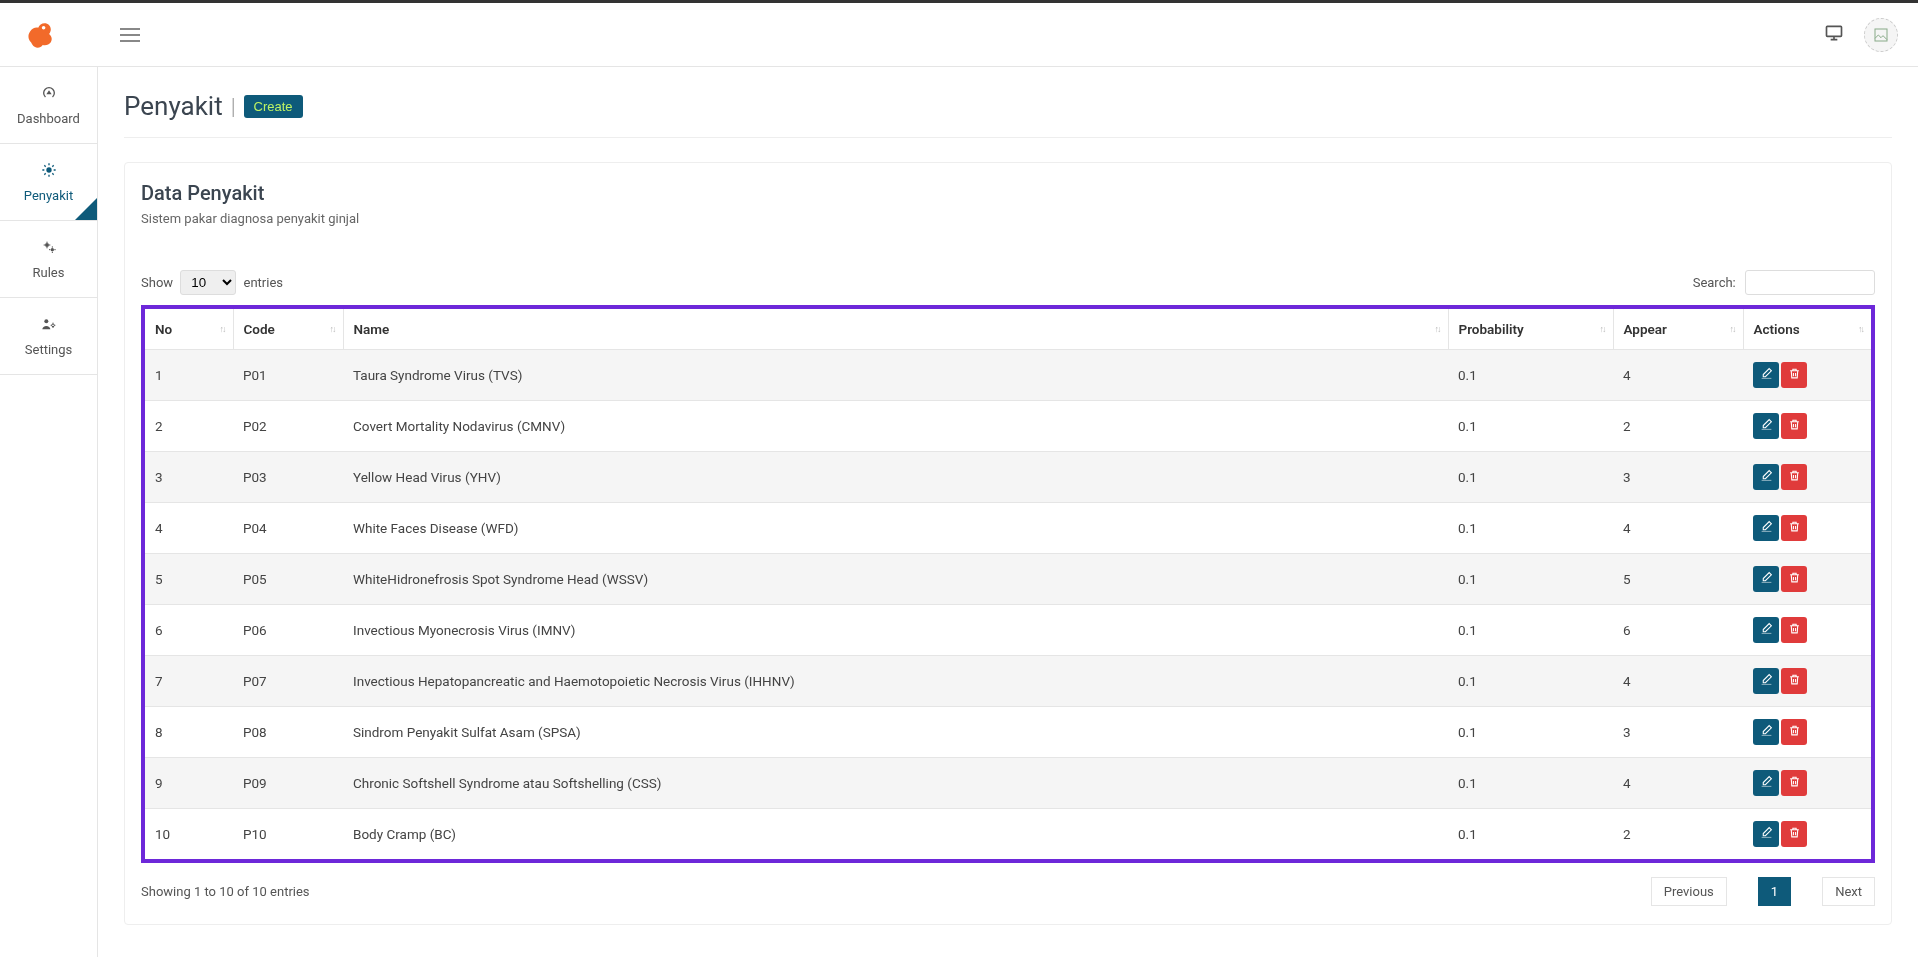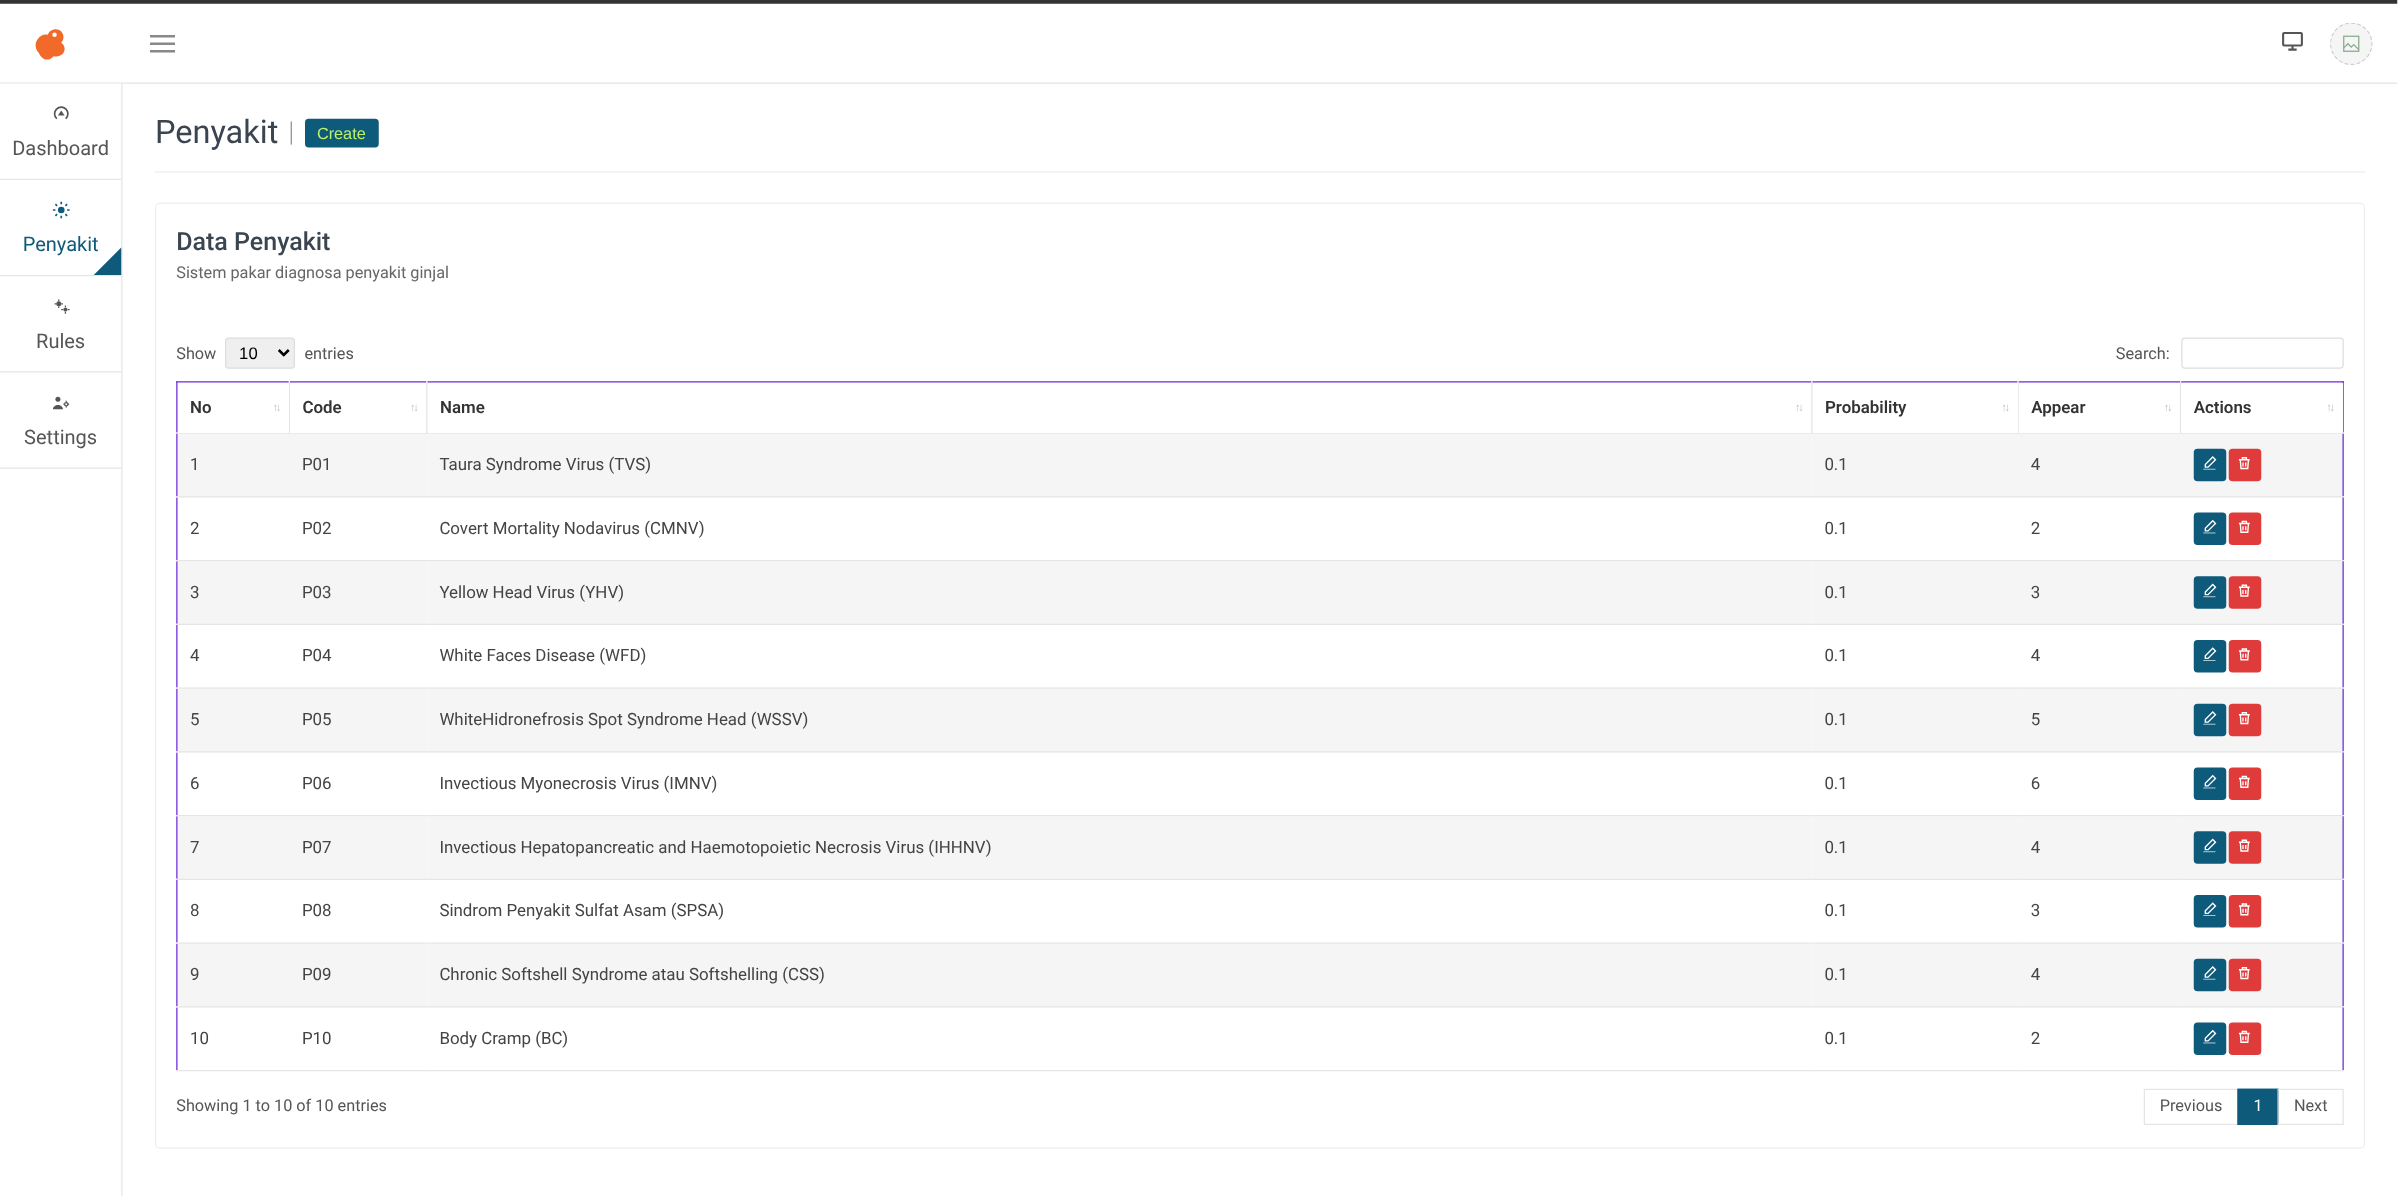--- a/index.html
+++ b/index.html
@@ -9,55 +9,55 @@
 .topbar-left { display: flex; align-items: center; gap: 60px; }
 .logo { width: 40px; height: 40px; display: flex; align-items: center; justify-content: center; }
 .hamburger { display: flex; flex-direction: column; gap: 4px; cursor: pointer; }
 .hamburger span { width: 20px; height: 2px; background: #888; }
 .topbar-right { display: flex; align-items: center; gap: 20px; }
 .monitor-icon svg { width: 20px; height: 20px; stroke: #555; fill: none; stroke-width: 2; }
 .avatar { width: 34px; height: 34px; border-radius: 50%; border: 1px dashed #ccc; background: #f5f5f5; display: flex; align-items: center; justify-content: center; overflow: hidden; }
 
 .layout { display: flex; height: calc(100vh - 67px); }
 .sidebar { width: 98px; border-right: 1px solid #e5e5e5; background: #fff; }
-.side-item { height: 77px; border-bottom: 1px solid #e5e5e5; display: flex; flex-direction: column; align-items: center; justify-content: center; gap: 6px; color: #555; font-size: 16px; position: relative; cursor: pointer; }
+.side-item { height: 77px; border-bottom: 1px solid #e5e5e5; display: flex; flex-direction: column; align-items: center; justify-content: center; gap: 6px; color: #555; font-size: 13px; position: relative; cursor: pointer; }
 .side-item.active { color: #0e5a7a; }
 .side-item.active::after { content: ""; position: absolute; right: 0; bottom: 0; width: 0; height: 0; border-style: solid; border-width: 0 0 22px 22px; border-color: transparent transparent #0e5a7a transparent; }
 .side-icon { font-size: 15px; color: #555; }
 .side-item.active .side-icon { color: #0e5a7a; }
 
 .main { flex: 1; padding: 24px 26px; overflow: auto; }
 .page-header { display: flex; align-items: center; gap: 8px; padding-bottom: 16px; border-bottom: 1px solid #eee; margin-bottom: 24px; }
 .page-title { font-size: 26px; font-weight: 400; color: #3b4550; }
 .pipe { font-size: 22px; color: #999; font-weight: 300; }
 .btn-create { background: #0e5a7a; color: #bef264; border: none; padding: 4px 10px; border-radius: 3px; font-size: 13px; cursor: pointer; }
 
 .card { border: 1px solid #eee; border-radius: 4px; padding: 18px 16px; }
 .card-title { font-size: 20px; font-weight: 500; color: #3b4550; margin-bottom: 6px; }
 .card-sub { font-size: 13px; color: #666; margin-bottom: 18px; }
 
 .dt-controls { display: flex; justify-content: space-between; align-items: center; margin-bottom: 10px; font-size: 13px; color: #555; margin-top: 44px; }
 .dt-length select { border: 1px solid #ddd; padding: 3px 6px; border-radius: 3px; margin: 0 4px; width: 56px; }
 .dt-search input { border: 1px solid #ddd; padding: 4px 8px; border-radius: 3px; margin-left: 6px; width: 130px; }
 
-table.datatable { width: 100%; border-collapse: collapse; border: 1px solid #6d28d9; }
+table.datatable { width: 100%; border-collapse: collapse; border: 4px solid #6d28d9; }
 table.datatable th, table.datatable td { padding: 12px 10px; text-align: left; font-size: 13.5px; border-bottom: 1px solid #e5e5e5; }
 table.datatable th { background: #fff; font-weight: 600; color: #333; position: relative; border-right: 1px solid #e5e5e5; }
 table.datatable th:last-child { border-right: none; }
 table.datatable th .sort { position: absolute; right: 8px; top: 50%; transform: translateY(-50%); font-size: 9px; color: #bbb; letter-spacing: -2px; }
 table.datatable tbody tr:nth-child(odd) { background: #f5f5f5; }
 table.datatable tbody tr:nth-child(even) { background: #fff; }
 
 .btn-action { display: inline-flex; align-items: center; justify-content: center; width: 26px; height: 26px; border-radius: 3px; border: none; cursor: pointer; color: #fff; margin-right: 2px; }
 .btn-edit { background: #0e5a7a; }
 .btn-del { background: #e03b3b; }
 .btn-action svg { width: 13px; height: 13px; stroke: #fff; fill: none; stroke-width: 2; }
 
 .dt-footer { display: flex; justify-content: space-between; align-items: center; margin-top: 14px; font-size: 13px; color: #555; }
-.pager { display: flex; align-items: center; }
+.pager { display: flex; align-items: center; gap: 32px; }
 .pager a { padding: 6px 12px; border: 1px solid #e5e5e5; color: #555; text-decoration: none; margin-left: -1px; cursor: pointer; }
 .pager a.active { background: #0e5a7a; color: #fff; border-color: #0e5a7a; }
 
 .col-no { width: 90px; } .col-code { width: 110px; } .col-prob { width: 165px; } .col-appear { width: 130px; } .col-act { width: 130px; }
 </style>
 </head>
 <body>
 
 <div class="topbar">
   <div class="topbar-left">

